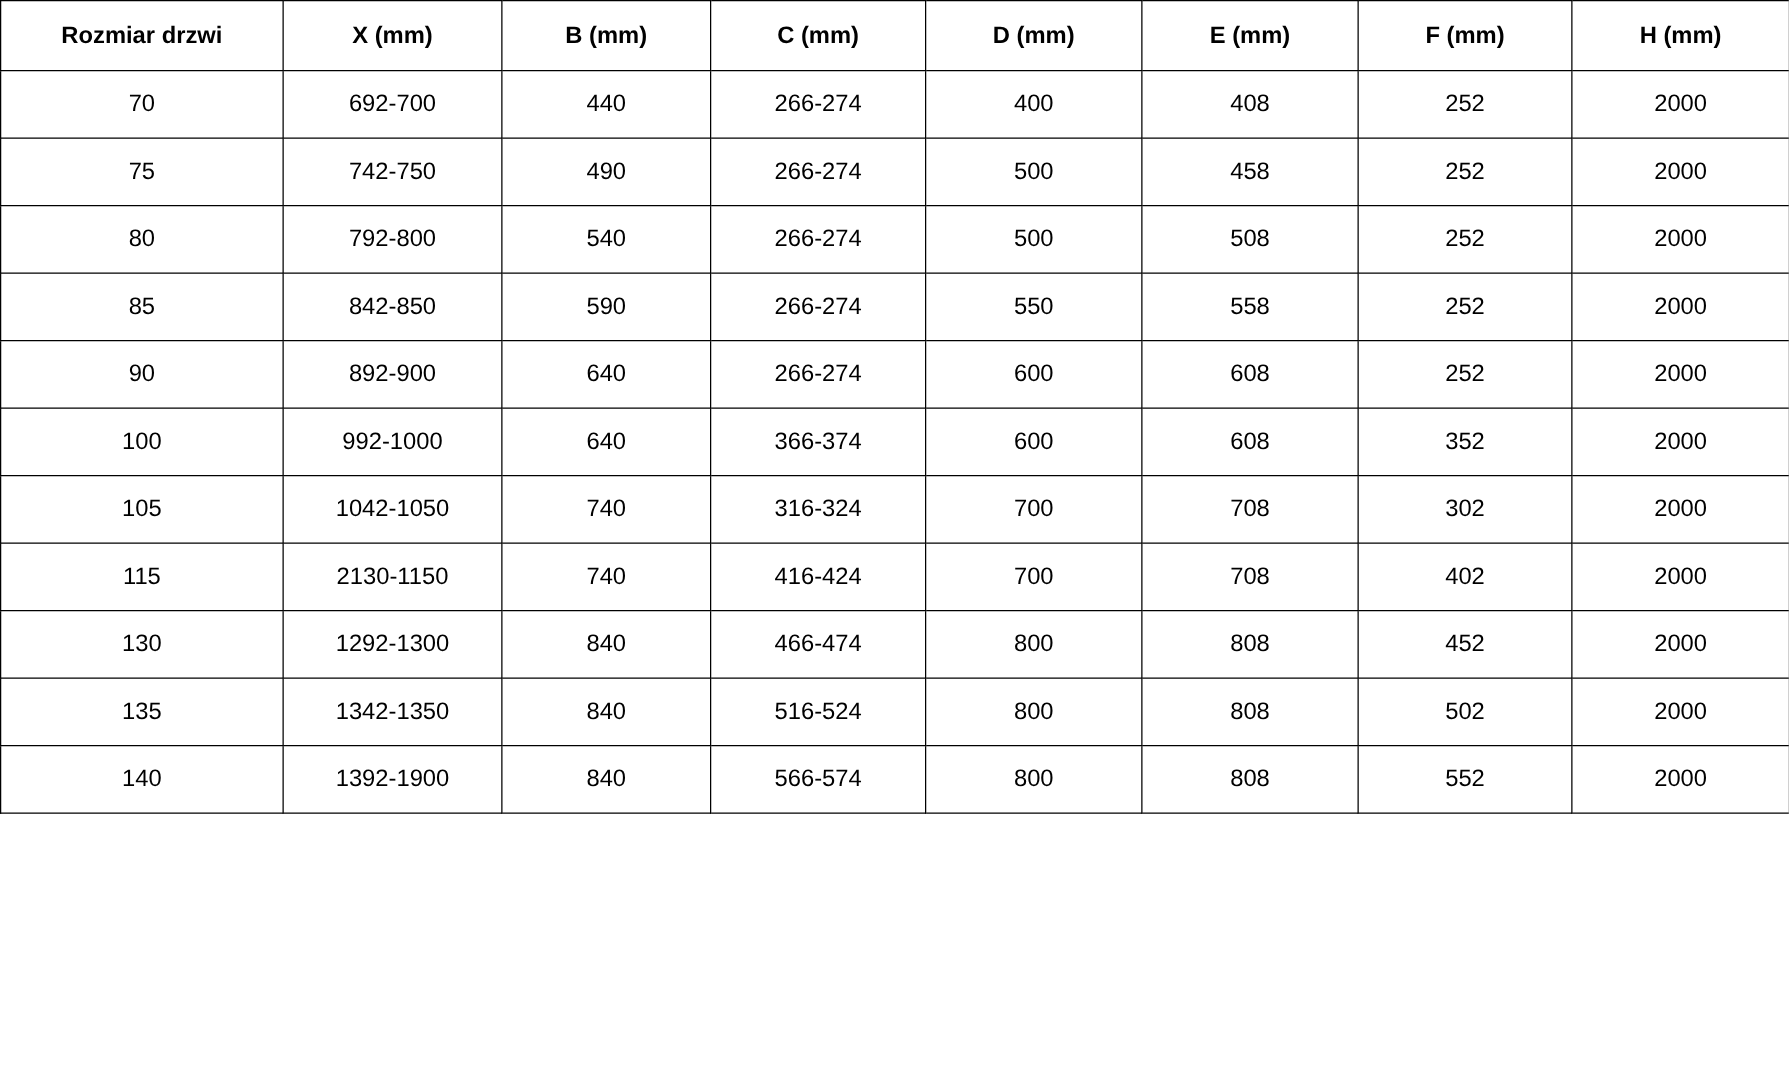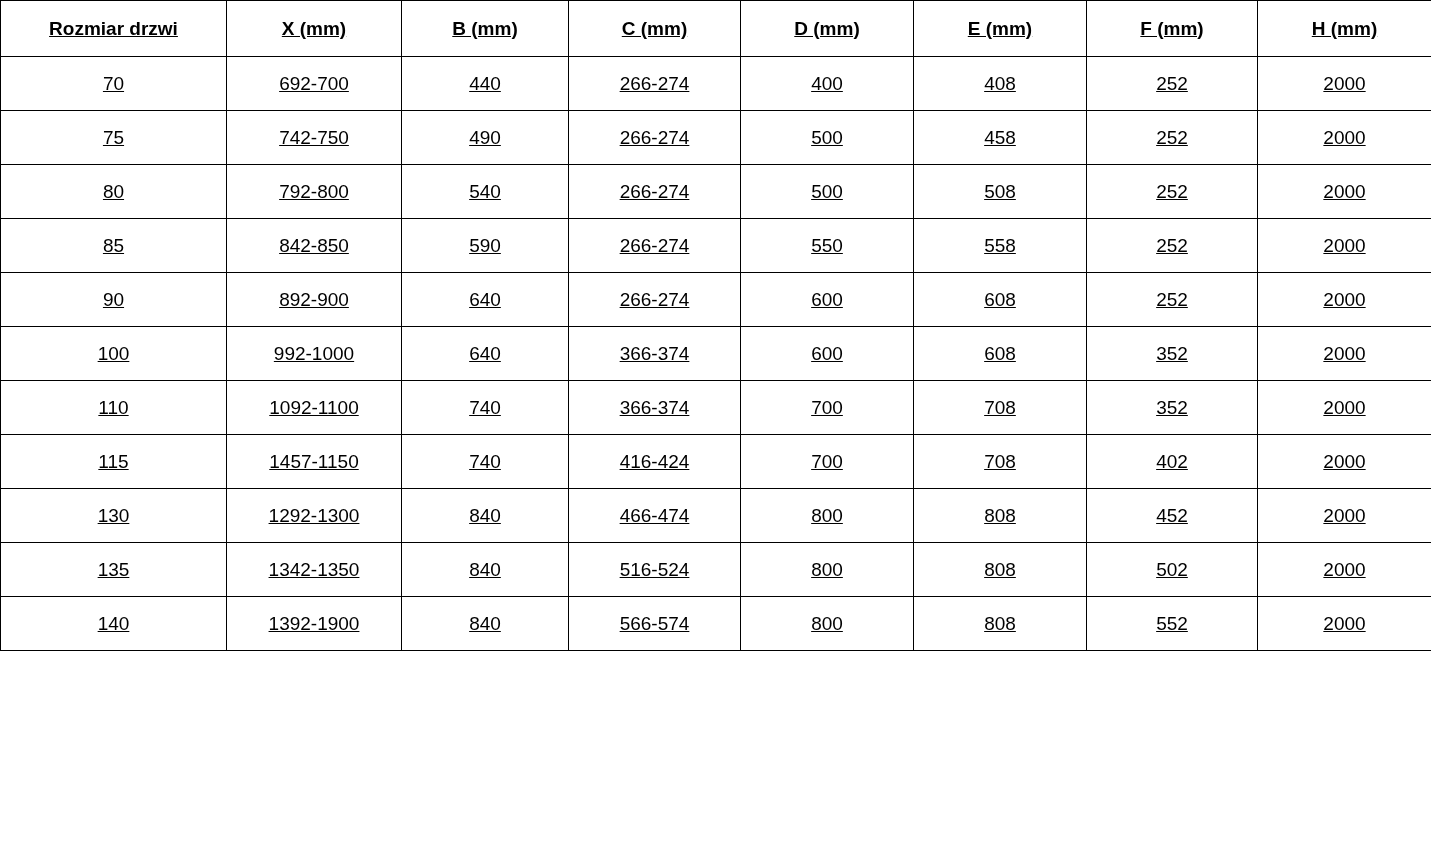--- a/index.html
+++ b/index.html
@@ -11,21 +11,20 @@
     width: 1431px;
     height: 865px;
     font-family: "Liberation Sans", sans-serif;
     color: #000000;
     overflow: hidden;
   }
   .table-wrap {
     width: 1174px;
     height: 865px;
     box-sizing: border-box;
-    text-decoration: underline;
   }
   table.spec-table {
     border-collapse: collapse;
     width: 1431px;
     table-layout: fixed;
   }
   table.spec-table th,
   table.spec-table td {
     border: 1px solid #000000;
     text-align: center;
@@ -136,32 +135,32 @@
         <td>100</td>
         <td>992-1000</td>
         <td>640</td>
         <td>366-374</td>
         <td>600</td>
         <td>608</td>
         <td>352</td>
         <td>2000</td>
       </tr>
       <tr>
-        <td>110</td>
-        <td>1092-1100</td>
+        <td>105</td>
+        <td>1042-1050</td>
         <td>740</td>
-        <td>366-374</td>
+        <td>316-324</td>
         <td>700</td>
         <td>708</td>
-        <td>352</td>
+        <td>302</td>
         <td>2000</td>
       </tr>
       <tr>
         <td>115</td>
-        <td>1457-1150</td>
+        <td>2130-1150</td>
         <td>740</td>
         <td>416-424</td>
         <td>700</td>
         <td>708</td>
         <td>402</td>
         <td>2000</td>
       </tr>
       <tr>
         <td>130</td>
         <td>1292-1300</td>

